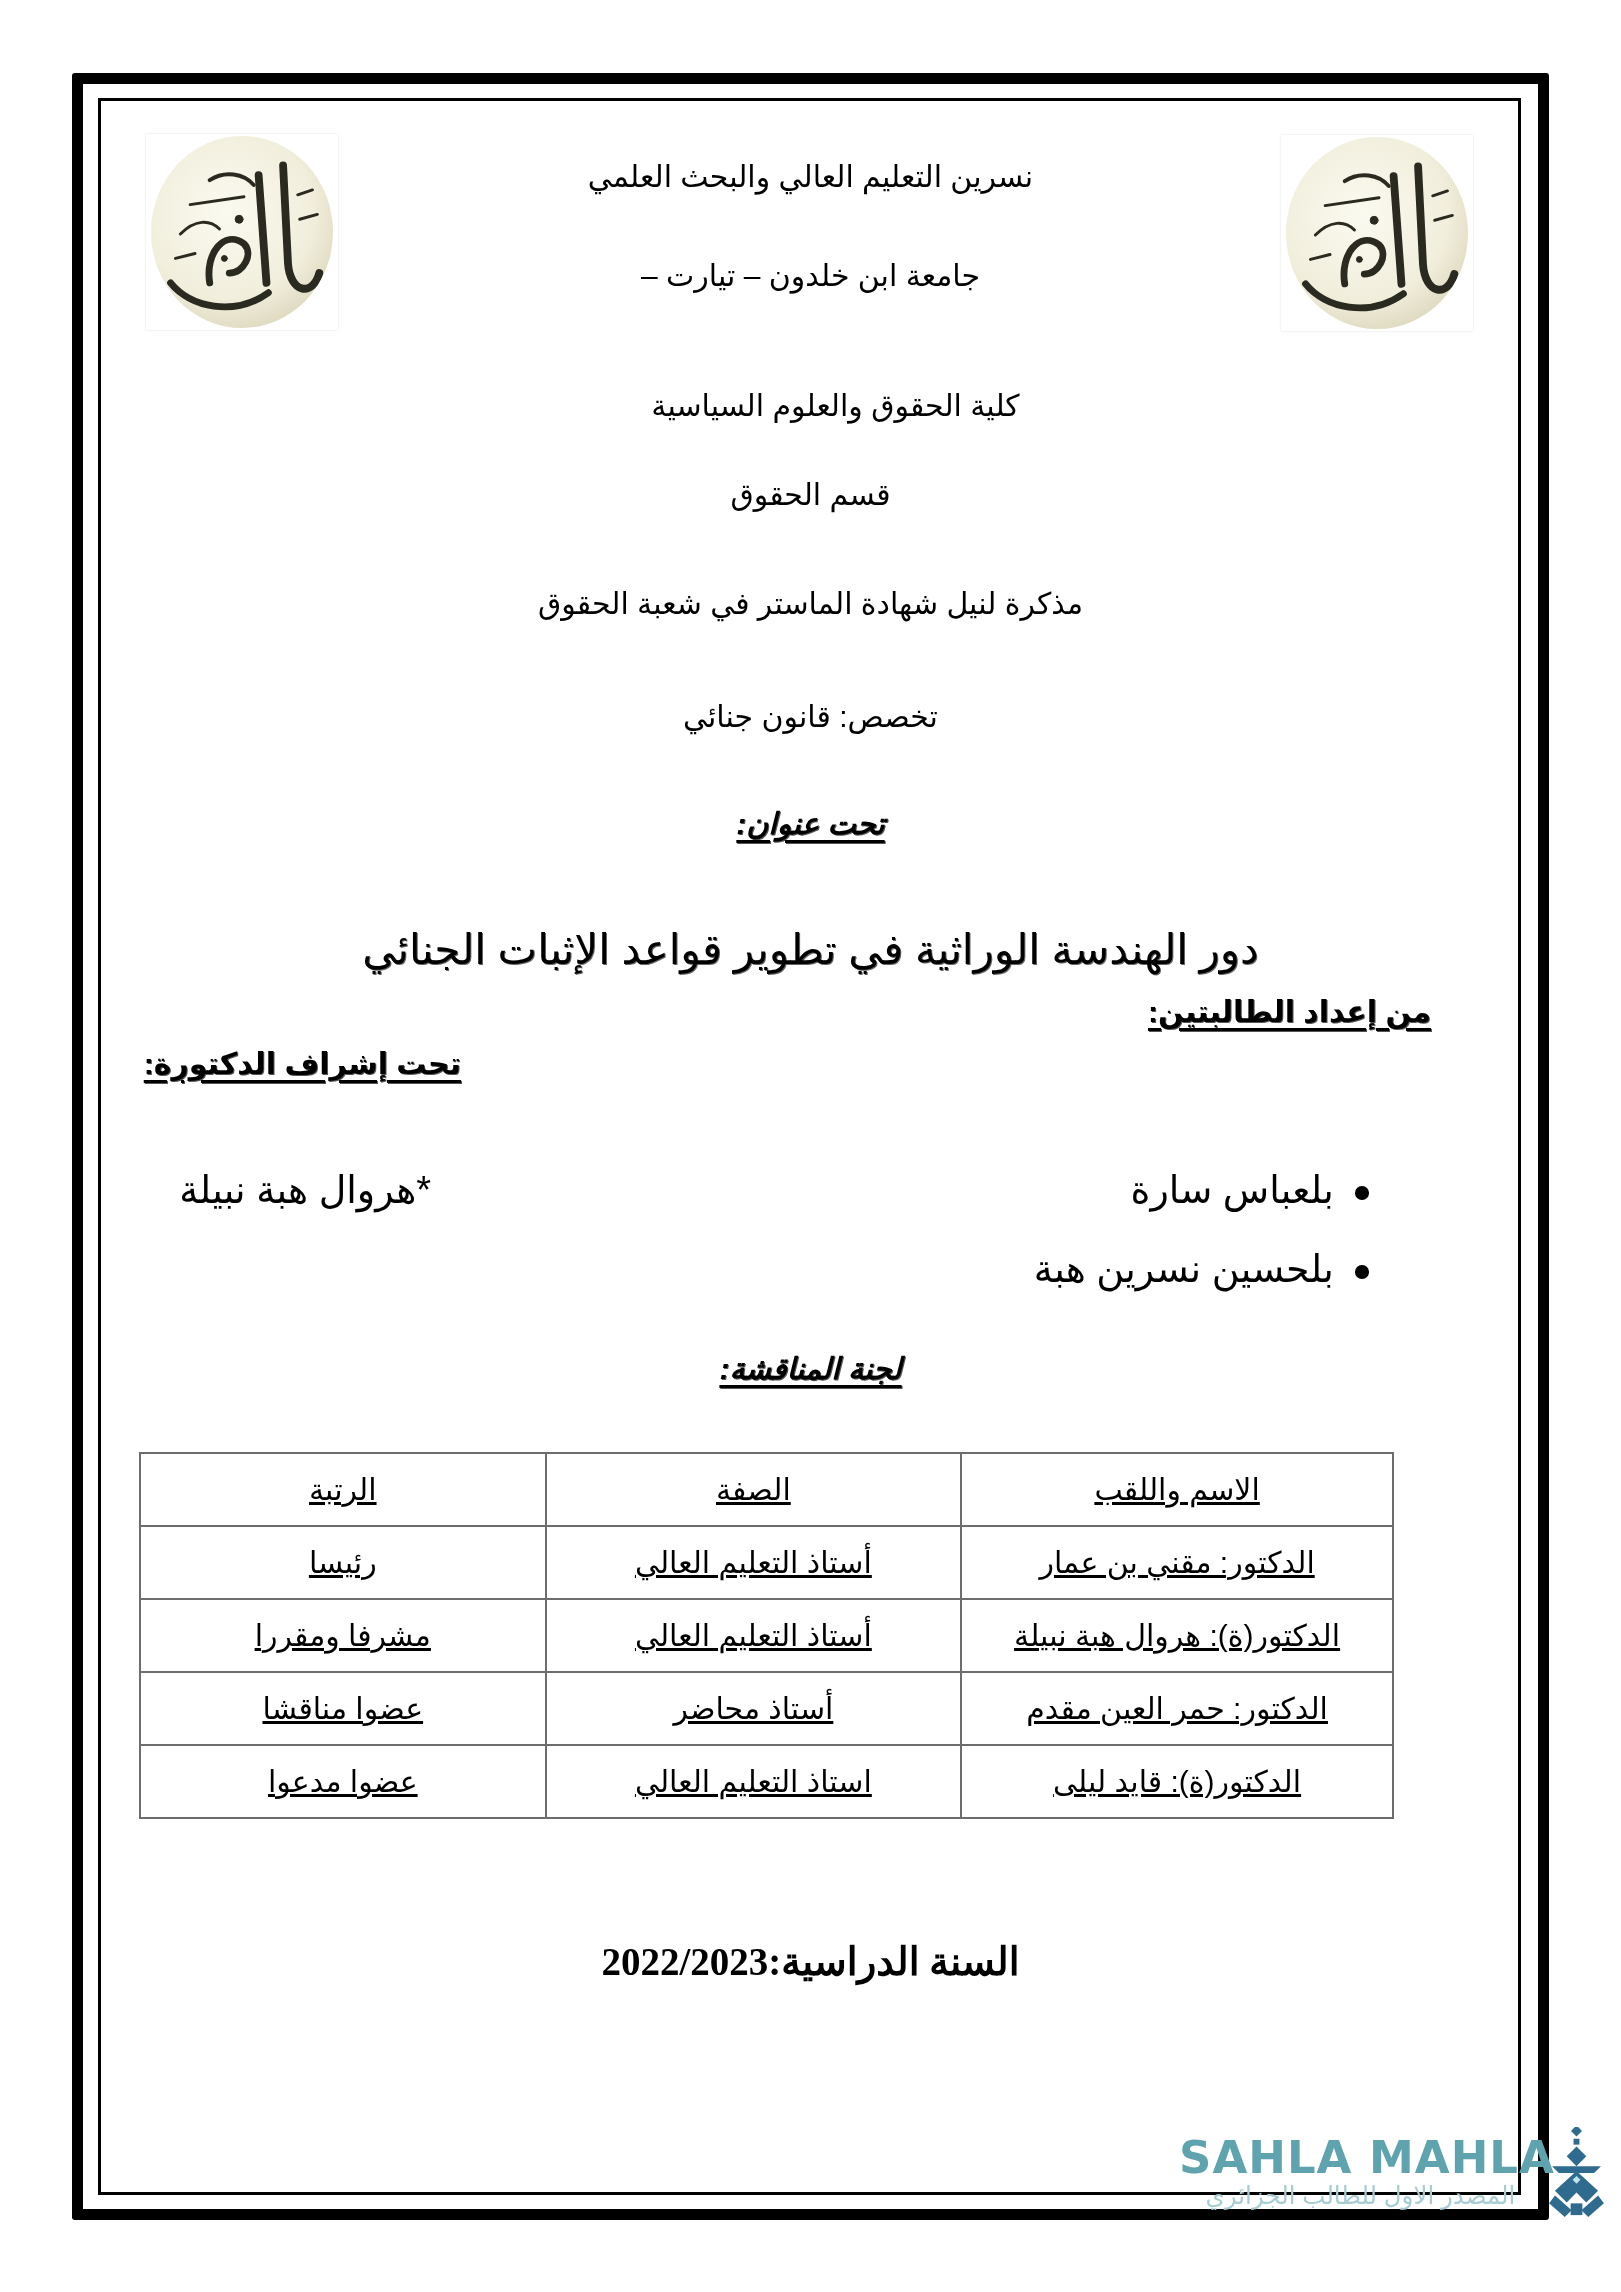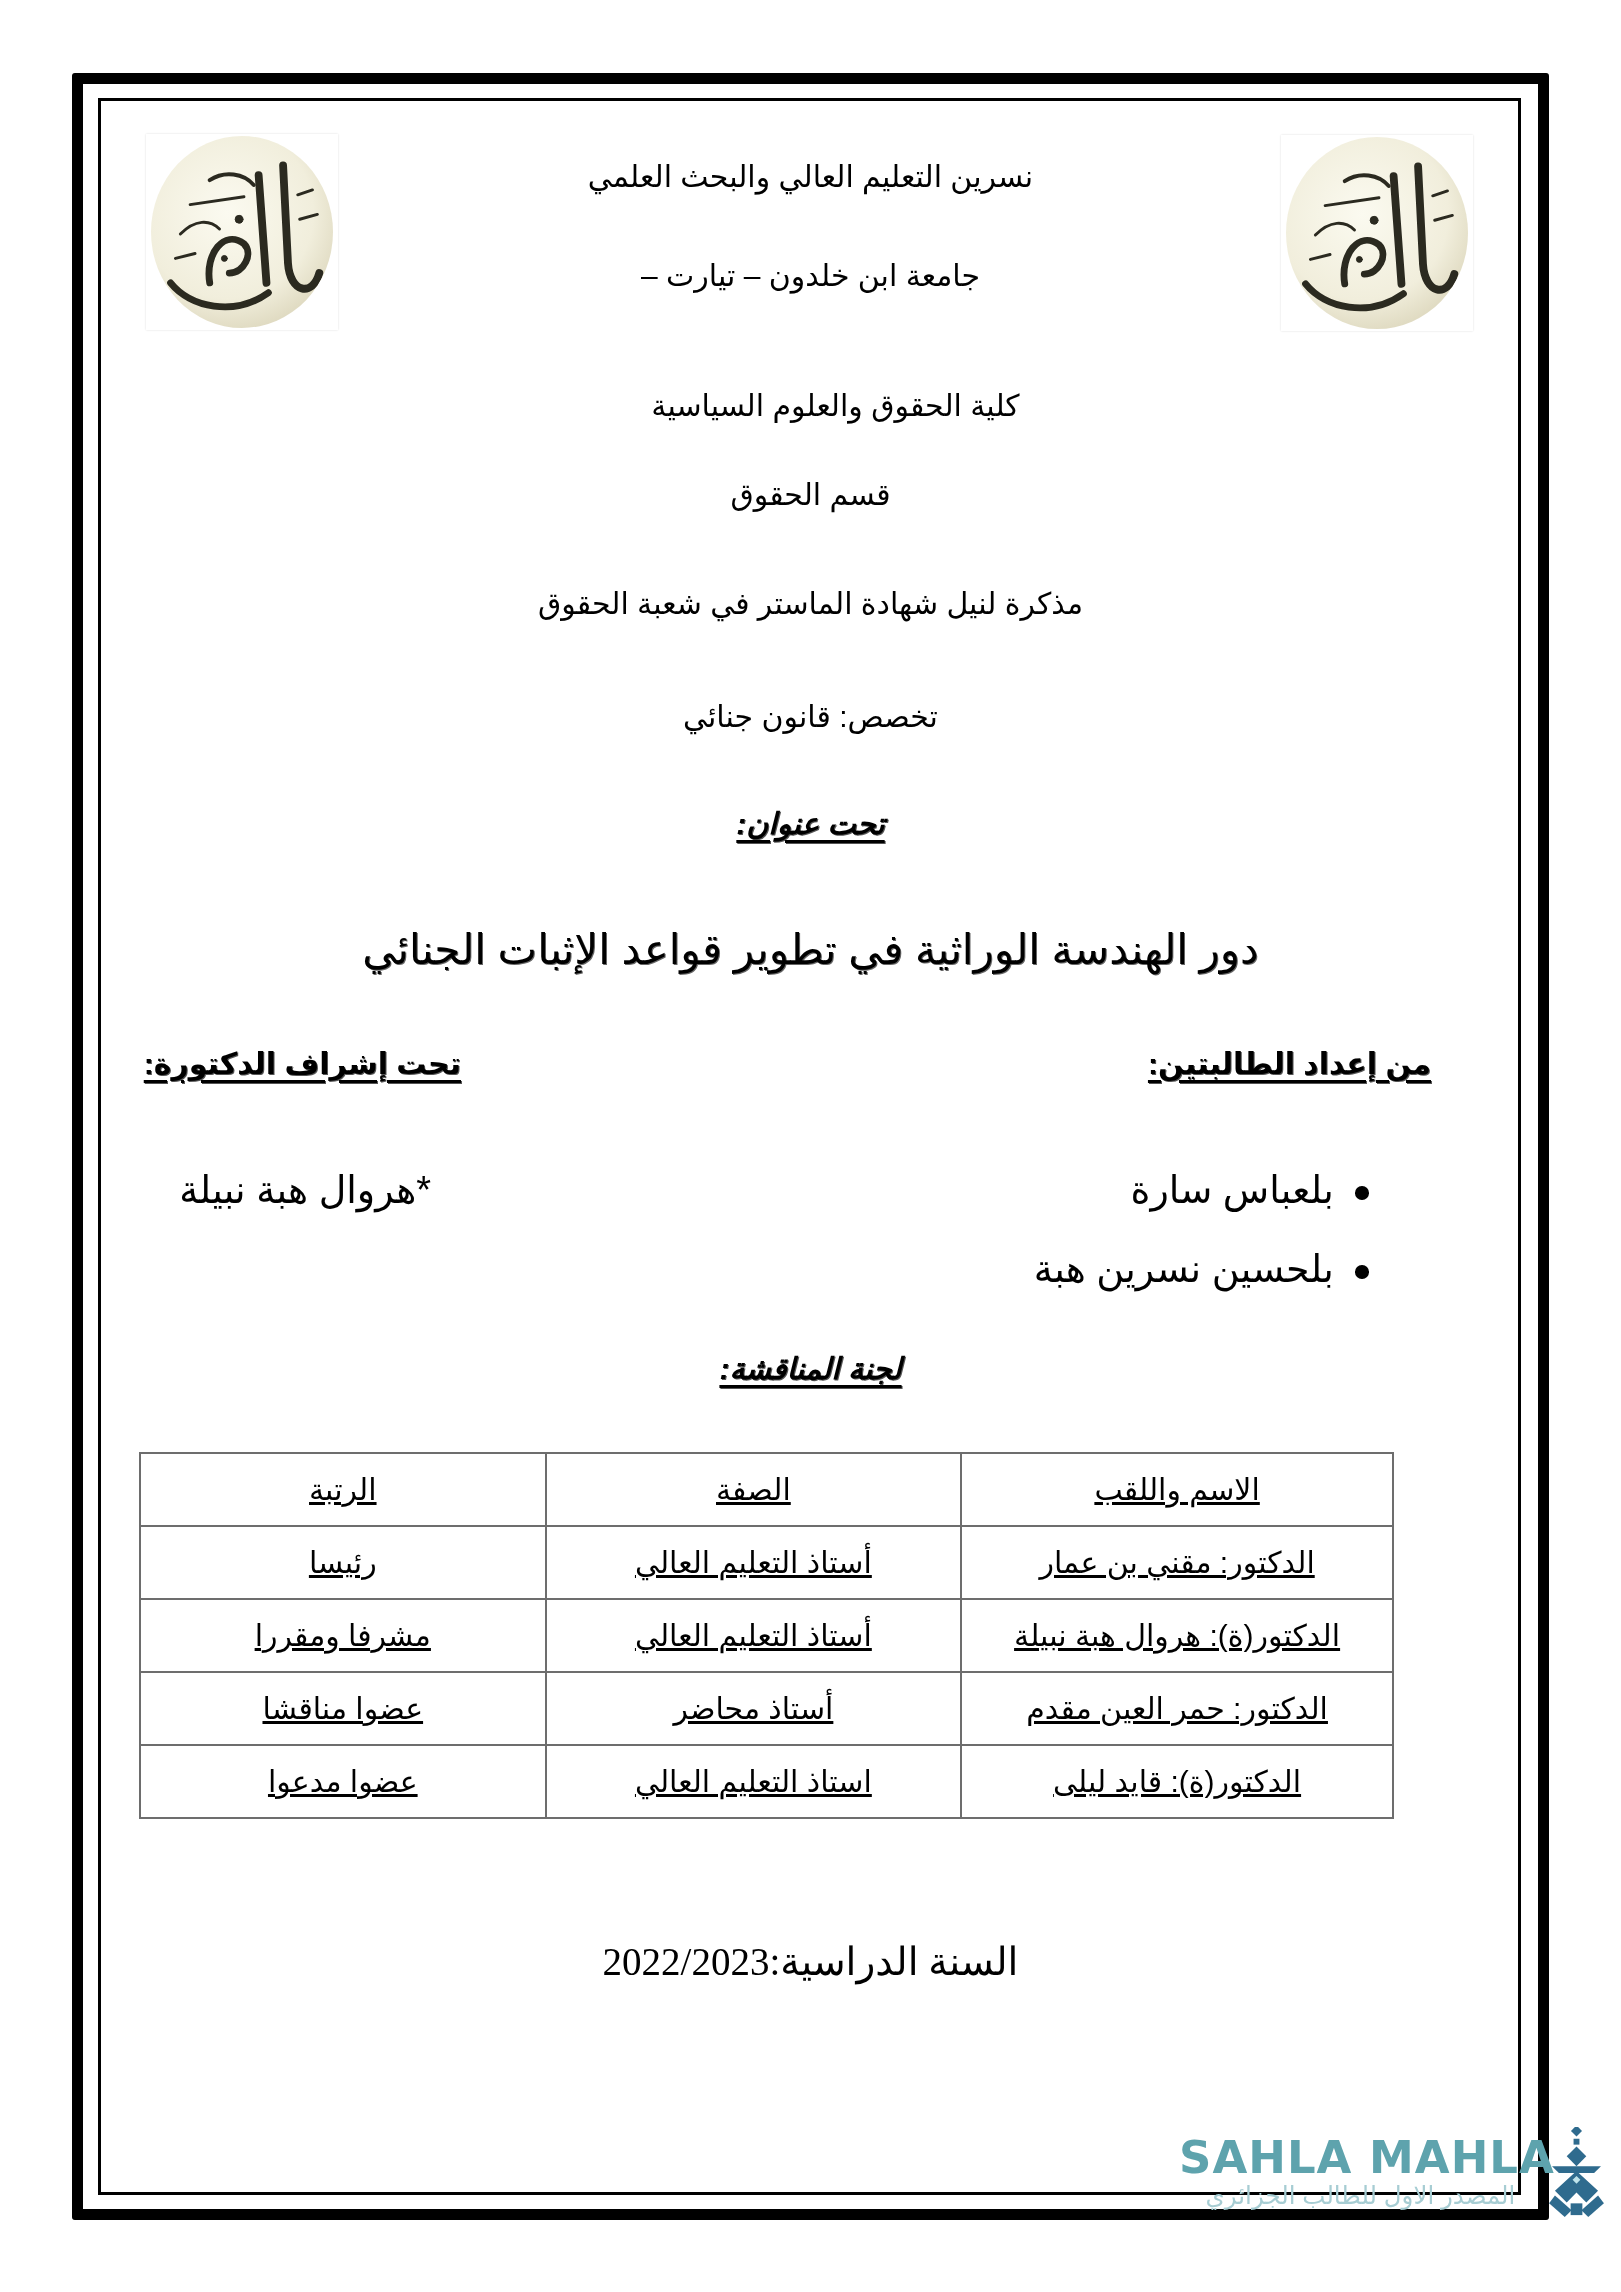--- a/index.html
+++ b/index.html
@@ -29,21 +29,21 @@
             margin-left: 21.6px; vertical-align: middle; }
   table.committee { position: absolute; left: 139px; top: 1452px; width: 1255px;
                     border-collapse: collapse; direction: rtl; }
   table.committee td { border: 2px solid #6d6d6d; height: 71px; text-align: center;
                        font-size: 30px; padding: 0 9.8px; white-space: nowrap; text-decoration: underline; }
   table.committee td.c-name { width: 422px; }
   table.committee td.c-role { width: 416px; }
   table.committee td.c-rank { width: 413px; }
   .year { position: absolute; left: 0; width: 1621px; top: 1939px; text-align: center;
           direction: rtl; font-family: "Liberation Serif", "DejaVu Serif", serif;
-          font-size: 39px; font-weight: normal; }
+          font-size: 39px; font-weight: bold; }
   .wm { position: absolute; }
   .wm-text { left: 1179px; top: 2135px; font-size: 45px; letter-spacing: 1px; color: #5ea3ad;
              font-family: "DejaVu Sans", sans-serif; font-weight: bold; line-height: 45px; }
   .wm-sub { left: 1179px; top: 2182px; width: 363px; font-size: 24.5px; color: #a7cdd3;
             direction: rtl; text-align: center; line-height: 27.4px; }
   .wm-logo { left: 1547px; top: 2127px; }
 </style>
 </head>
 <body>
 
@@ -91,21 +91,21 @@
 <div class="line l-std" style="top:159px;">نسرين التعليم العالي والبحث العلمي</div>
 <div class="line l-std" style="top:258px;">جامعة ابن خلدون – تيارت –</div>
 <div class="line l-std" style="top:388px;margin-left:25px;">كلية الحقوق والعلوم السياسية</div>
 <div class="line l-std" style="top:477px;">قسم الحقوق</div>
 <div class="line l-std" style="top:586px;">مذكرة لنيل شهادة الماستر في شعبة الحقوق</div>
 <div class="line l-std" style="top:699px;">تخصص: قانون جنائي</div>
 
 <div class="line l-bold" style="top:806px;">تحت عنوان:</div>
 <div class="line l-title" style="top:925px;">دور الهندسة الوراثية في تطوير قواعد الإثبات الجنائي</div>
 
-<div class="abs head-u" style="right:190px; top:1046px;text-align:right;">من إعداد الطالبتين:</div>
+<div class="abs head-u" style="right:190px; top:994px;text-align:right;">من إعداد الطالبتين:</div>
 <div class="abs item" style="right:252px; top:1168px;">
   <span class="bullet"></span><span>بلعباس سارة</span>
 </div>
 <div class="abs item" style="right:252px; top:1247px;">
   <span class="bullet"></span><span>بلحسين نسرين هبة</span>
 </div>
 
 <div class="abs head-u" style="right:1160px; top:1046px;">تحت إشراف الدكتورة:</div>
 <div class="abs item" style="right:1190px; top:1168px;">*هروال هبة نبيلة</div>
 

